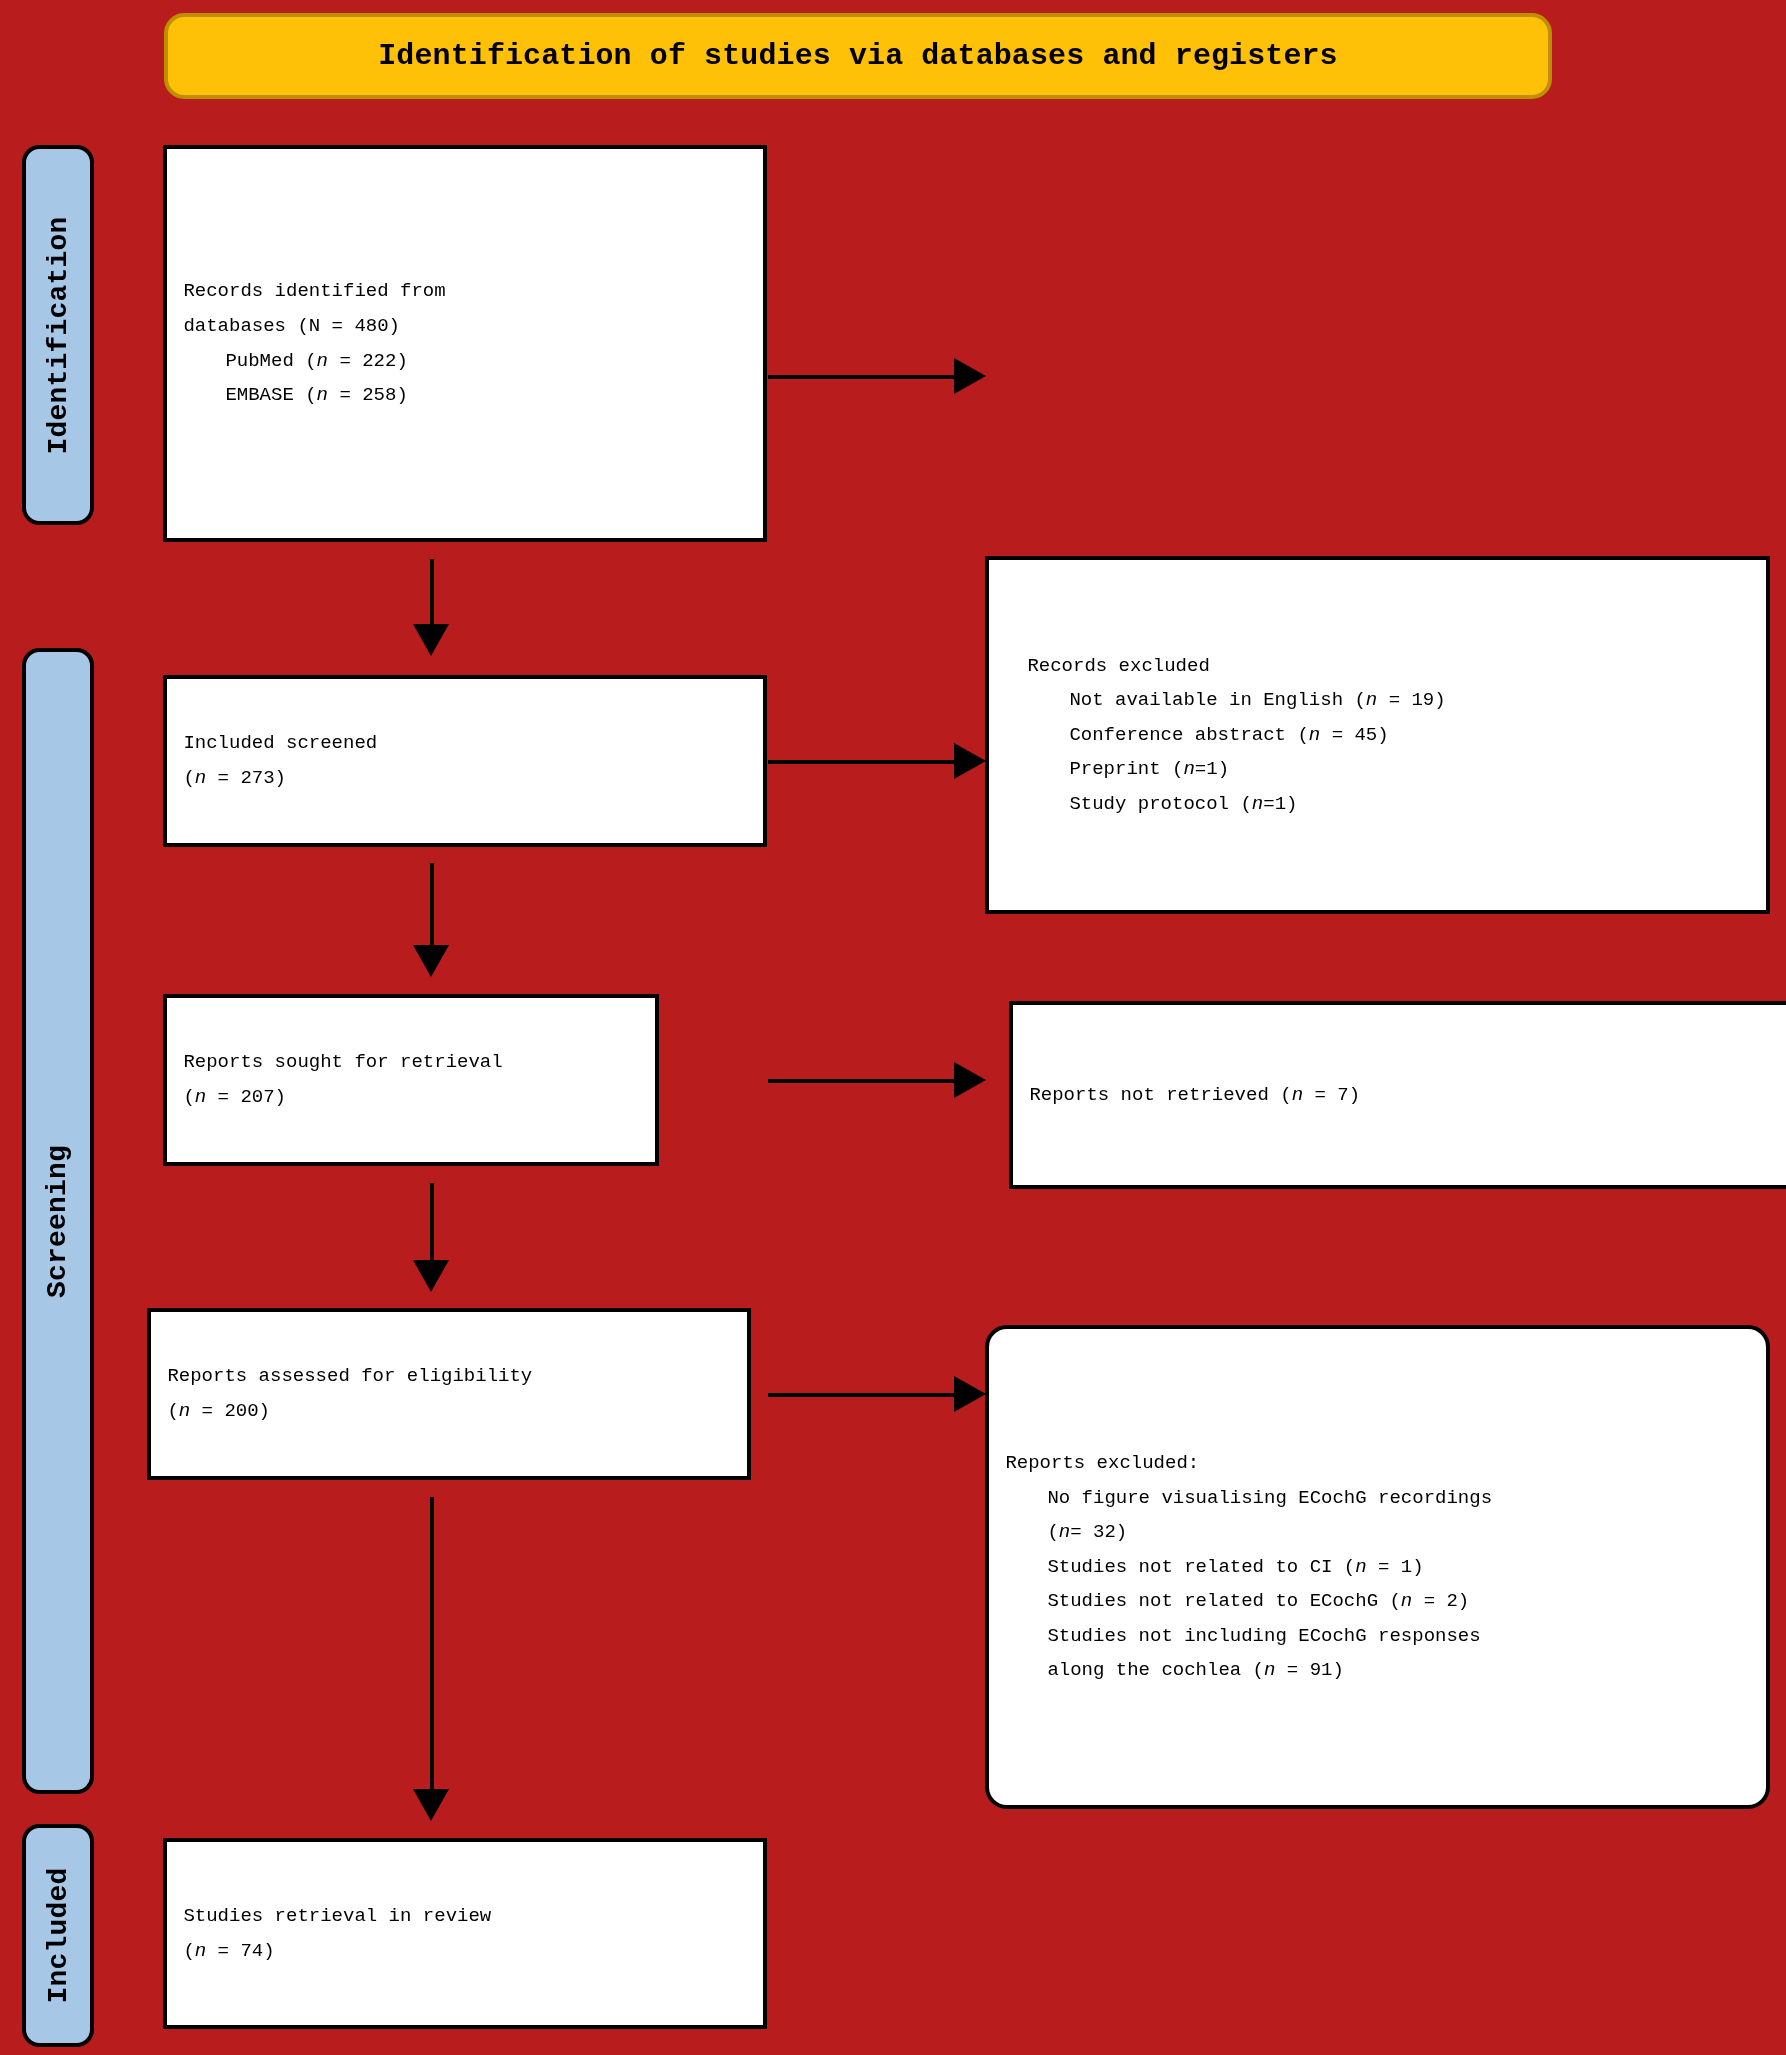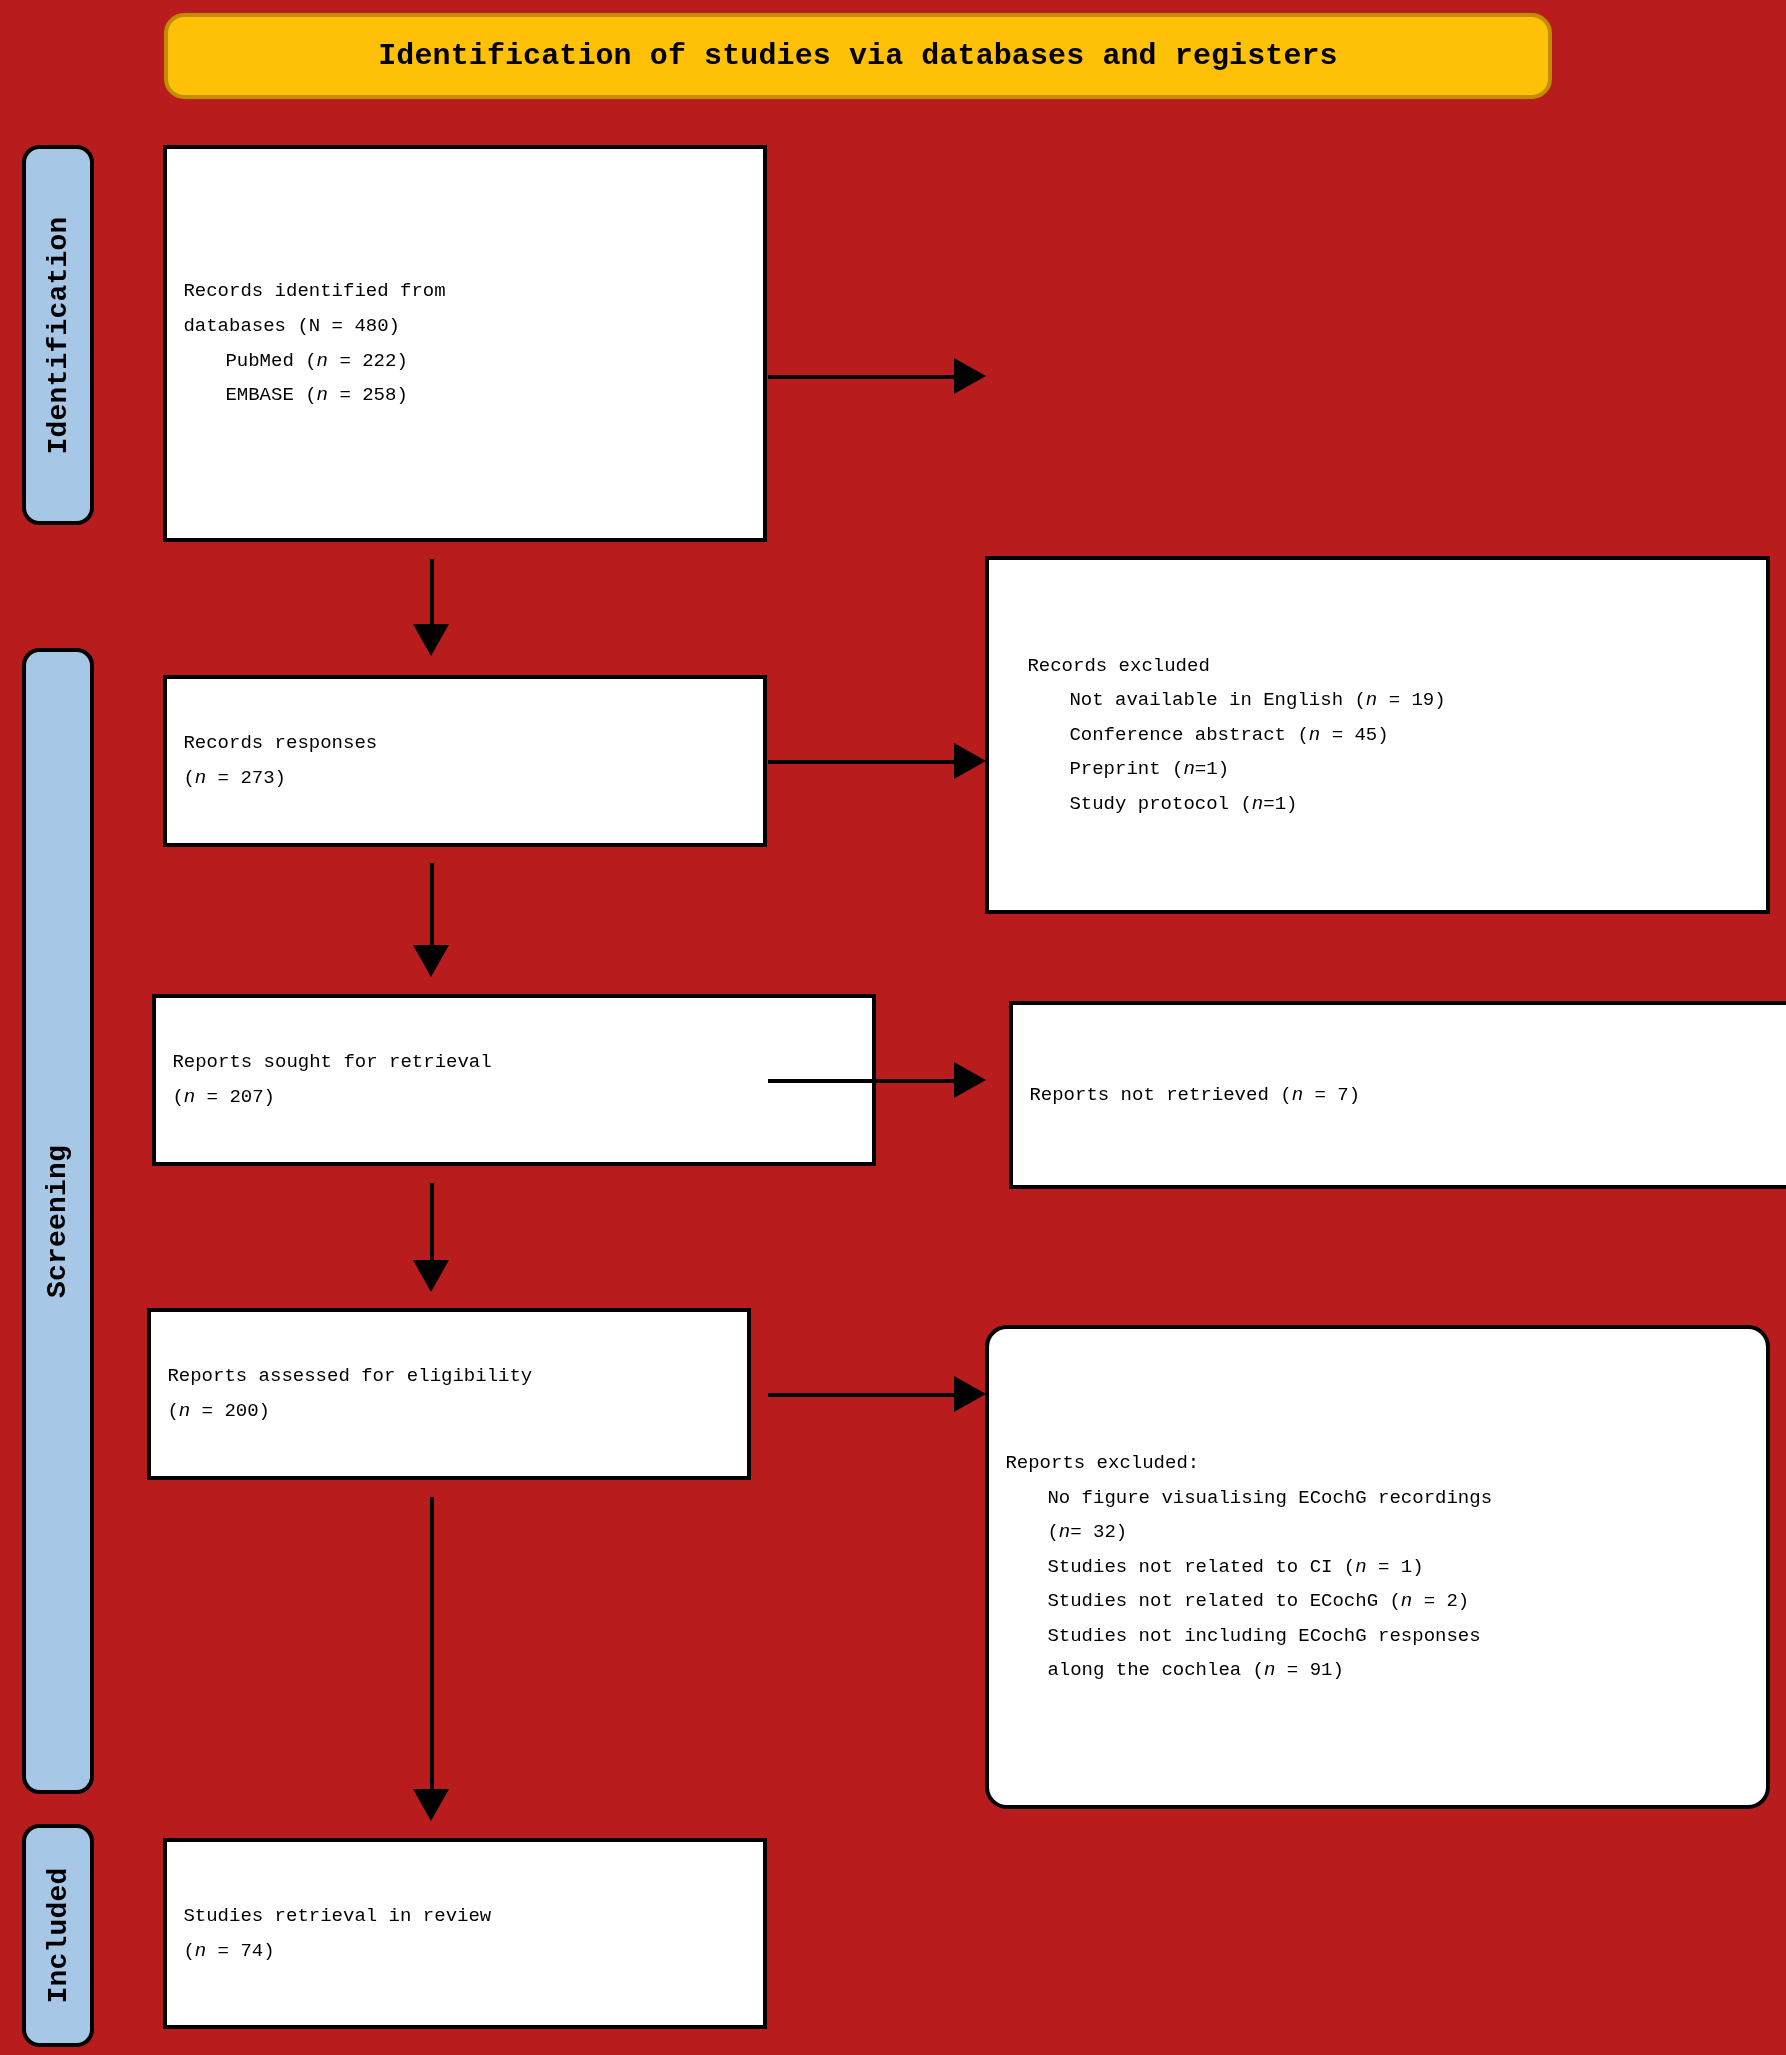--- a/index.html
+++ b/index.html
@@ -150,26 +150,26 @@
     <div class="box-inner">
       <div class="box-line indent-0">Records identified from</div>
       <div class="box-line indent-0">databases (N = 480)</div>
       <div class="box-line indent-1">PubMed (<em>n</em> = 222)</div>
       <div class="box-line indent-1">EMBASE (<em>n</em> = 258)</div>
     </div>
   </div>
 
   <div class="flow-box" style="left:163px; top:675px; width:604px; height:172px;">
     <div class="box-inner">
-      <div class="box-line indent-0">Records responses</div>
+      <div class="box-line indent-0">Included screened</div>
       <div class="box-line indent-0">(<em>n</em> = 273)</div>
     </div>
   </div>
 
-  <div class="flow-box" style="left:152px; top:994px; width:724px; height:172px;">
+  <div class="flow-box" style="left:163px; top:994px; width:496px; height:172px;">
     <div class="box-inner">
       <div class="box-line indent-0">Reports sought for retrieval</div>
       <div class="box-line indent-0">(<em>n</em> = 207)</div>
     </div>
   </div>
 
   <div class="flow-box" style="left:147px; top:1308px; width:604px; height:172px;">
     <div class="box-inner">
       <div class="box-line indent-0">Reports assessed for eligibility</div>
       <div class="box-line indent-0">(<em>n</em> = 200)</div>

